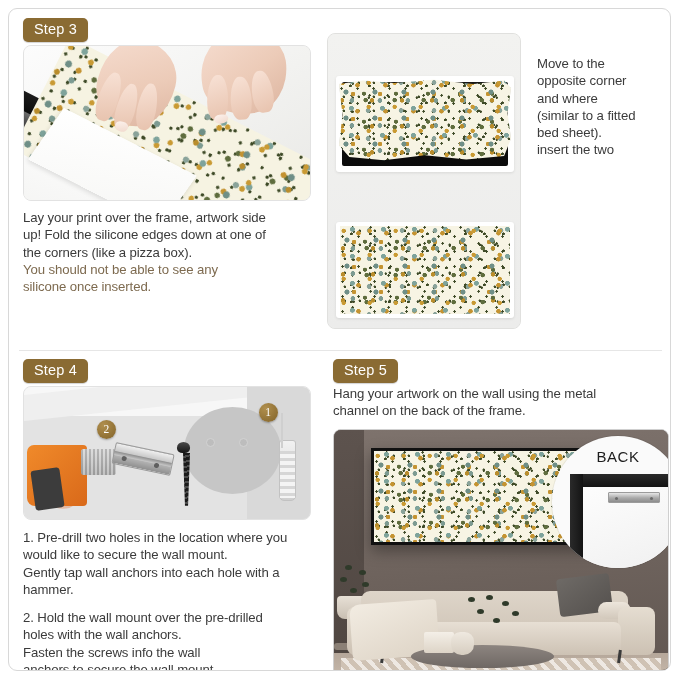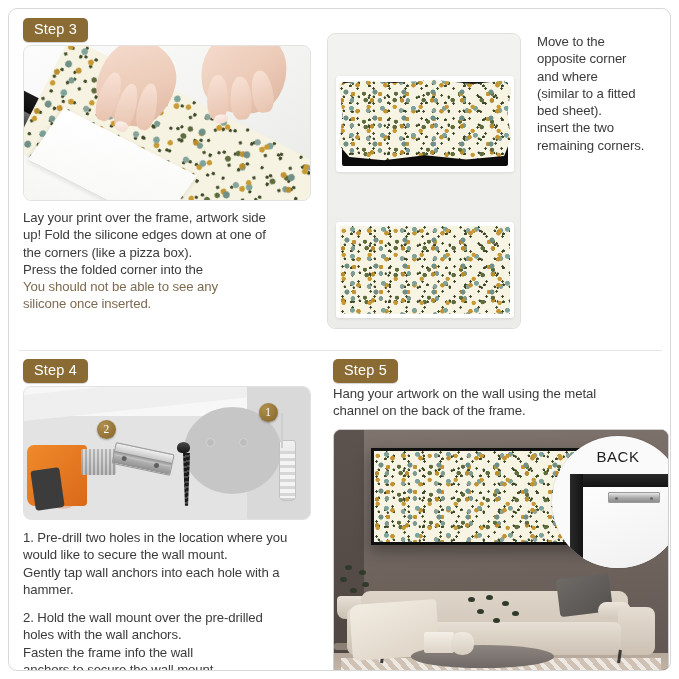--- a/index.html
+++ b/index.html
@@ -55,21 +55,21 @@
     border-radius: 8px;
     background: #f3f3f1;
     overflow: hidden;
   }
 
   #s3-photo { left: 14px; top: 36px; width: 288px; height: 156px; }
   #s3-text  { position: absolute; left: 14px; top: 200px; width: 300px; }
 
   #s3-mid   { left: 318px; top: 24px; width: 194px; height: 296px;
               background: #eff0ee; border-color: #e0e0de; }
-  #s3-right { position: absolute; left: 528px; top: 24px; width: 132px; }
+  #s3-right { position: absolute; left: 528px; top: 46px; width: 132px; }
 
   
   #divider { position: absolute; left: 10px; top: 341px; width: 643px; height: 1px;
              background: #e6e6e6; }
 
   
   #sec4 { position: absolute; left: 0; top: 344px; width: 310px; height: 319px; }
   #s4-badge { position: absolute; left: 14px; top: 6px; }
   #s4-photo { left: 14px; top: 33px; width: 288px; height: 134px;
               background: #efefef; }
@@ -394,21 +394,20 @@
           <div class="nail" style="left:8%; top:96%; width:16%; height:11%;"></div>
         </div>
       </div>
     </div>
 
     <div id="s3-text">
       <div class="body-text">
         <div>Lay your print over the frame, artwork side</div>
         <div>up! Fold the silicone edges down at one of</div>
         <div>the corners (like a pizza box).</div>
-        <div>Press the folded corner into the</div>
       </div>
       <div class="body-text warm">
         <div>You should not be able to see any</div>
         <div>silicone once inserted.</div>
       </div>
     </div>
 
     <div id="s3-mid" class="photo-card">
       <div class="mid-inner"></div>
 
@@ -423,21 +422,20 @@
       </div>
     </div>
 
     <div id="s3-right" class="body-text">
       <div>Move to the</div>
       <div>opposite corner</div>
       <div>and where</div>
       <div>(similar to a fitted</div>
       <div>bed sheet).</div>
       <div>insert the two</div>
-      <div>remaining corners.</div>
     </div>
   </div>
 
   <div id="divider"></div>
 
   <div id="sec4">
 
     <div id="s4-badge" class="step-badge">Step 4</div>
 
     <div id="s4-photo" class="photo-card">
@@ -480,21 +478,21 @@
     <div id="s4-text">
       <div class="body-text para">
         <div>1. Pre-drill two holes in the location where you</div>
         <div>would like to secure the wall mount.</div>
         <div>Gently tap wall anchors into each hole with a</div>
         <div>hammer.</div>
       </div>
       <div class="body-text para">
         <div>2. Hold the wall mount over the pre-drilled</div>
         <div>holes with the wall anchors.</div>
-        <div>Fasten the frame info the wall</div>
+        <div>Fasten the screws info the wall</div>
         <div>anchors to secure the wall mount.</div>
       </div>
     </div>
   </div>
 
   <div id="sec5">
 
     <div id="s5-badge" class="step-badge">Step 5</div>
 
     <div id="s5-text" class="body-text">

